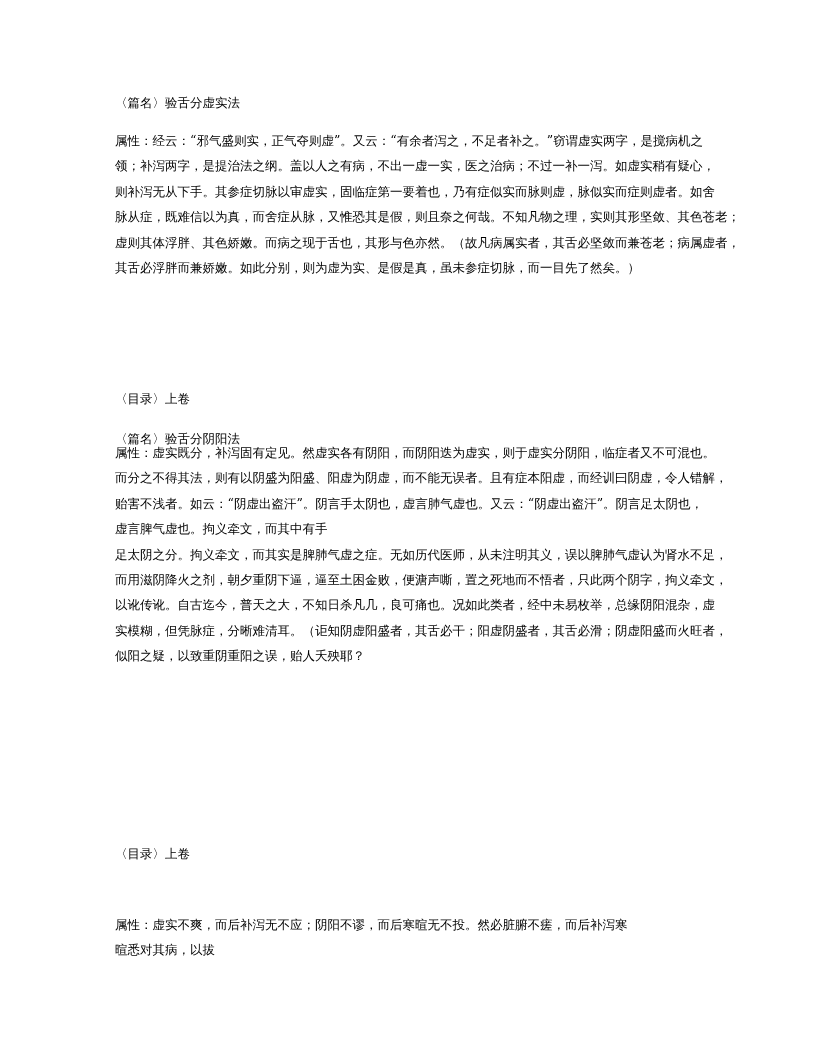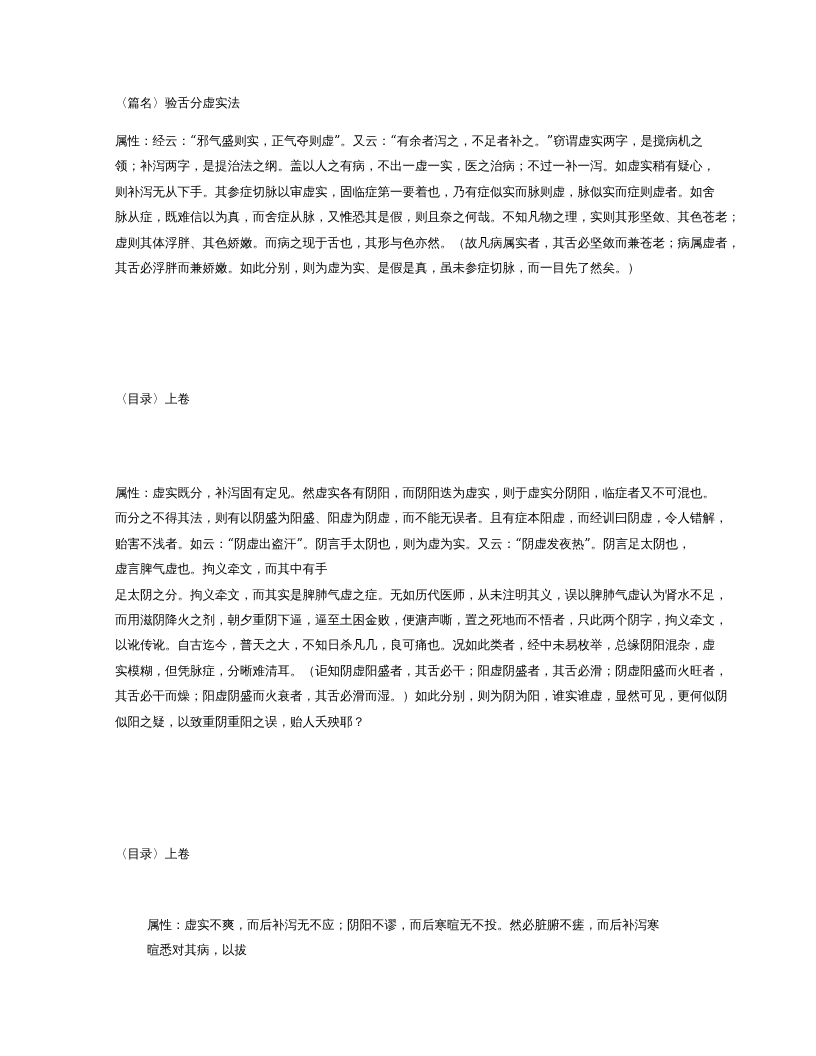--- a/index.html
+++ b/index.html
@@ -44,34 +44,36 @@
     <div class="txt-line">领；补泻两字，是提治法之纲。盖以人之有病，不出一虚一实，医之治病；不过一补一泻。如虚实稍有疑心，</div>
     <div class="txt-line">则补泻无从下手。其参症切脉以审虚实，固临症第一要着也，乃有症似实而脉则虚，脉似实而症则虚者。如舍</div>
     <div class="txt-line">脉从症，既难信以为真，而舍症从脉，又惟恐其是假，则且奈之何哉。不知凡物之理，实则其形坚敛、其色苍老；</div>
     <div class="txt-line">虚则其体浮胖、其色娇嫩。而病之现于舌也，其形与色亦然。（故凡病属实者，其舌必坚敛而兼苍老；病属虚者，</div>
     <div class="txt-line">其舌必浮胖而兼娇嫩。如此分别，则为虚为实、是假是真，虽未参症切脉，而一目先了然矣。）</div>
   </div>
 
   <div class="block" style="top: 386px;">
     <div class="toc-line">〈目录〉上卷</div>
   </div>
-  <div class="block" style="top: 480px;">
+  <div class="block" style="top: 426px;">
+    <div class="head-line">〈篇名〉验舌分阴阳法</div>
+  </div>
+  <div class="block" style="top: 440px;">
     <div class="txt-line">属性：虚实既分，补泻固有定见。然虚实各有阴阳，而阴阳迭为虚实，则于虚实分阴阳，临症者又不可混也。</div>
     <div class="txt-line">而分之不得其法，则有以阴盛为阳盛、阳虚为阴虚，而不能无误者。且有症本阳虚，而经训曰阴虚，令人错解，</div>
-    <div class="txt-line">贻害不浅者。如云：“阴虚出盗汗”。阴言手太阴也，则为虚为实。又云：“阴虚发夜热”。阴言足太阴也，</div>
+    <div class="txt-line">贻害不浅者。如云：“阴虚出盗汗”。阴言手太阴也，虚言肺气虚也。又云：“阴虚出盗汗”。阴言足太阴也，</div>
     <div class="txt-line">虚言脾气虚也。拘义牵文，而其中有手</div>
     <div class="txt-line">足太阴之分。拘义牵文，而其实是脾肺气虚之症。无如历代医师，从未注明其义，误以脾肺气虚认为肾水不足，</div>
     <div class="txt-line">而用滋阴降火之剂，朝夕重阴下逼，逼至土困金败，便溏声嘶，置之死地而不悟者，只此两个阴字，拘义牵文，</div>
     <div class="txt-line">以讹传讹。自古迄今，普天之大，不知日杀凡几，良可痛也。况如此类者，经中未易枚举，总缘阴阳混杂，虚</div>
     <div class="txt-line">实模糊，但凭脉症，分晰难清耳。（讵知阴虚阳盛者，其舌必干；阳虚阴盛者，其舌必滑；阴虚阳盛而火旺者，</div>
-    <div class="txt-line">其舌必干而燥；阳虚阴盛而火衰者，其舌必滑而湿。）如此分别，则为阴为阳，谁实谁虚，显然可见，更何似阴</div>
     <div class="txt-line">似阳之疑，以致重阴重阳之误，贻人夭殃耶？</div>
   </div>
 
   <div class="block" style="top: 841px;">
     <div class="toc-line">〈目录〉上卷</div>
   </div>
-  <div class="block" style="top: 912px; margin-left: 32px;">
+  <div class="block" style="top: 912px;">
     <div class="txt-line">属性：虚实不爽，而后补泻无不应；阴阳不谬，而后寒暄无不投。然必脏腑不瘥，而后补泻寒</div>
     <div class="txt-line">暄悉对其病，以拔</div>
   </div>
 
 </div>
 
 </body></html>

